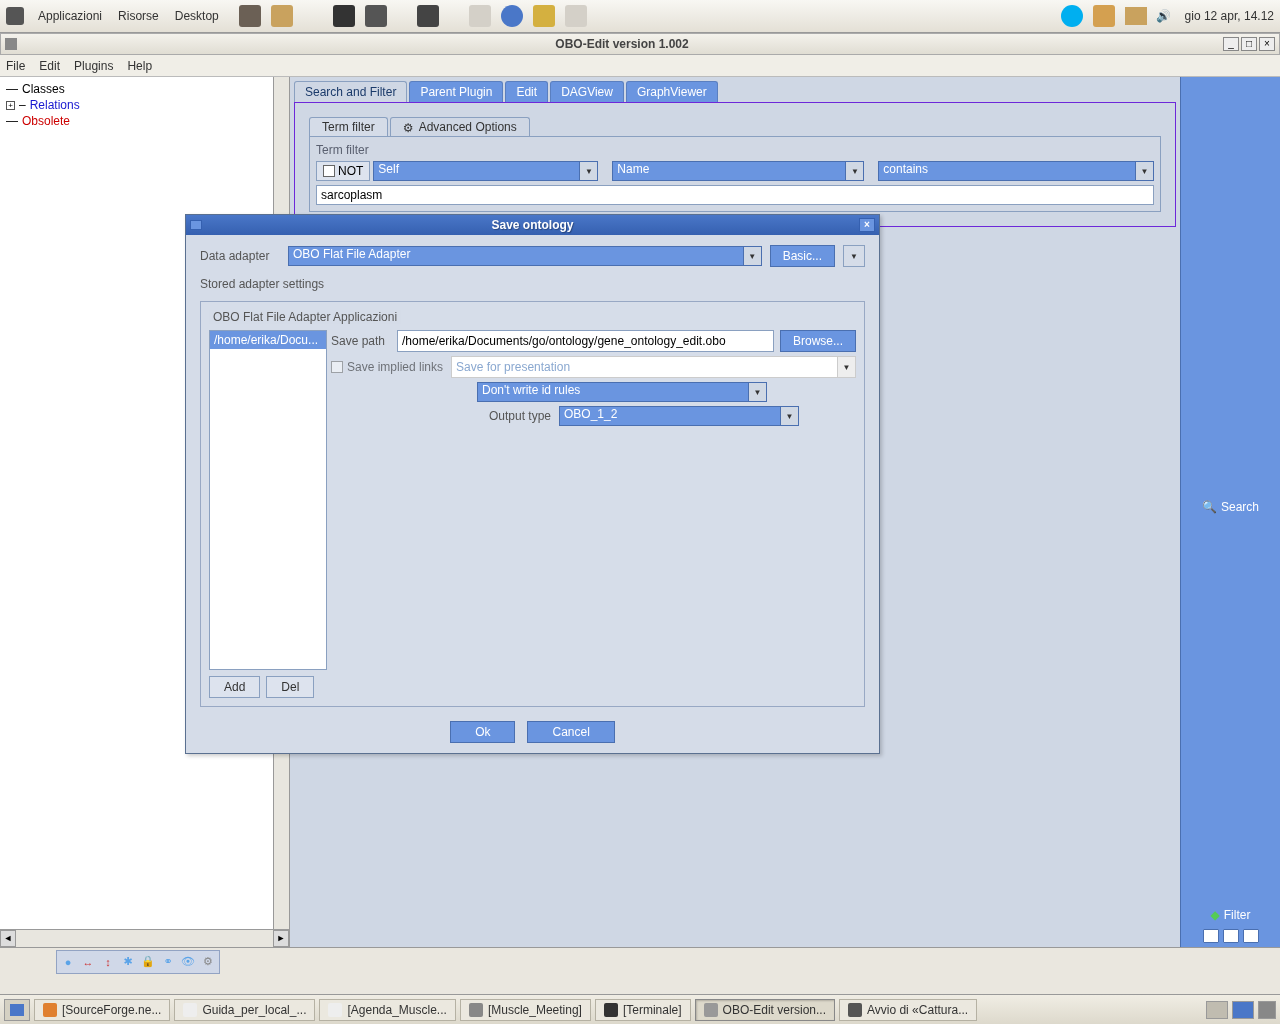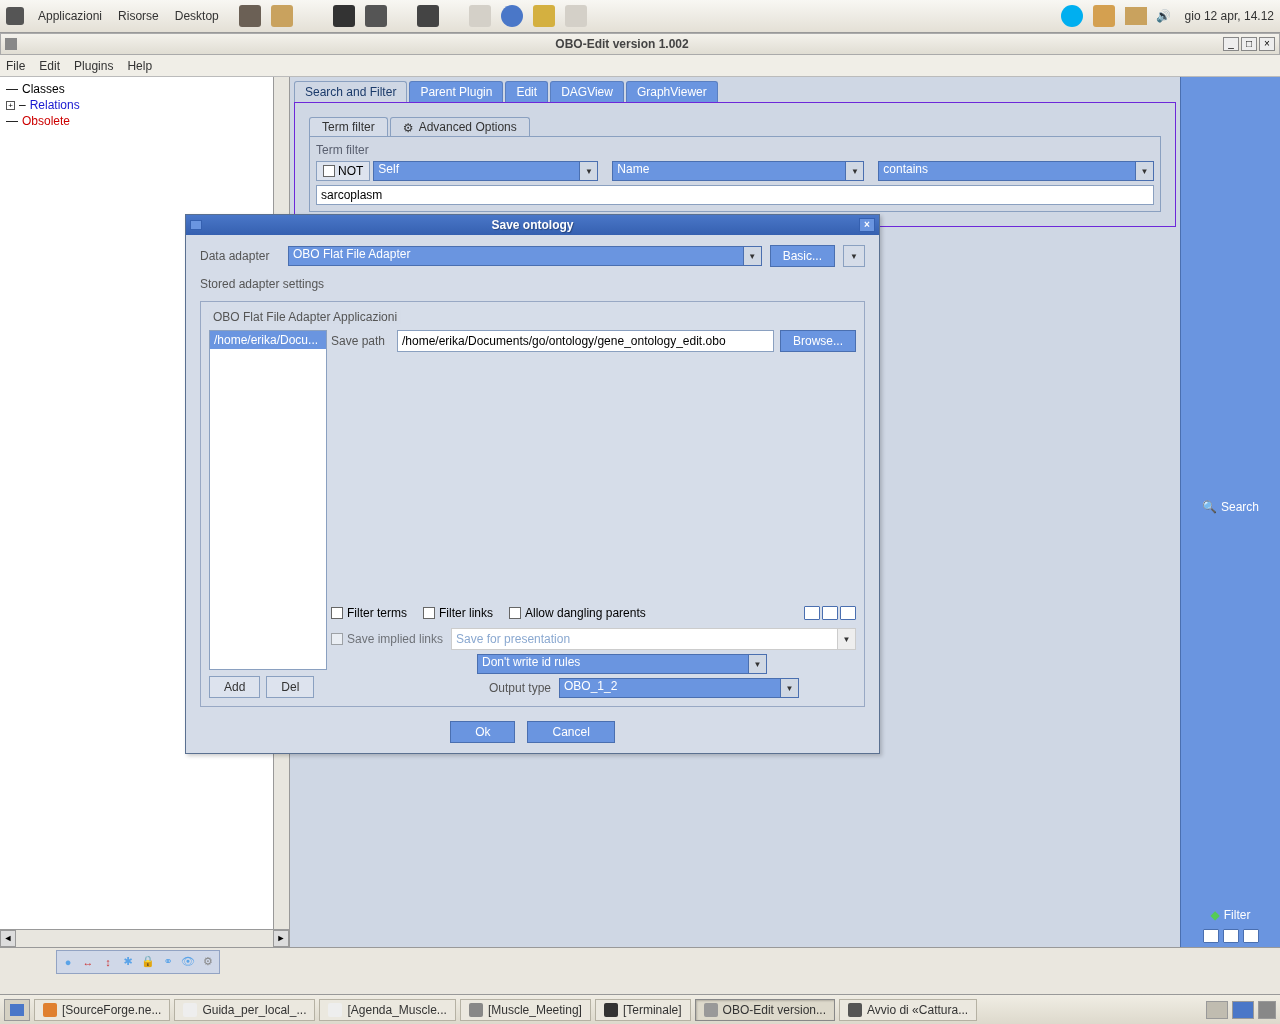--- a/index.html
+++ b/index.html
@@ -301,39 +301,20 @@
             <div class="small-btn">Add</div>
             <div class="small-btn">Del</div>
           </div>
         </div>
         <div class="config-right">
           <div class="save-path-row">
             <div class="lbl">Save path</div>
             <input class="path-input" value="/home/erika/Documents/go/ontology/gene_ontology_edit.obo" style="">
             <div class="btn">Browse...</div>
           </div>
-          <div class="bottom-checks">
-            <label style="display:flex;gap:4px;align-items:center">
-              <span class="checkbox"></span>
-              <span>Filter terms</span>
-            </label>
-            <label style="display:flex;gap:4px;align-items:center">
-              <span class="checkbox"></span>
-              <span>Filter links</span>
-            </label>
-            <label style="display:flex;gap:4px;align-items:center">
-              <span class="checkbox"></span>
-              <span>Allow dangling parents</span>
-            </label>
-            <div class="little-icons">
-              <span></span>
-              <span></span>
-              <span></span>
-            </div>
-          </div>
           <div class="implied-row">
             <label class="disabled-cb" style="display:flex;gap:4px;align-items:center">
               <span class="checkbox"></span>
               <span>Save implied links</span>
             </label>
             <div class="placeholder-combo">
               <span>Save for presentation</span>
               <div class="combo-arrow" style="background:#eee;border-left:1px solid #ccc"></div>
             </div>
           </div>

